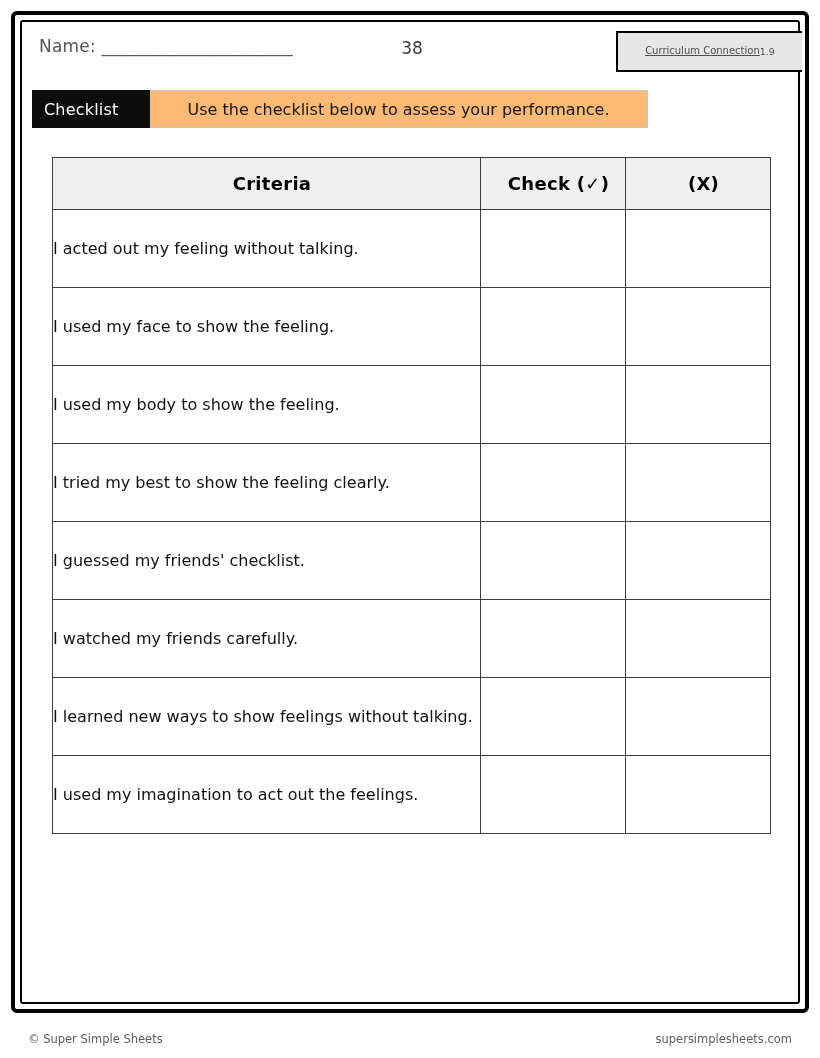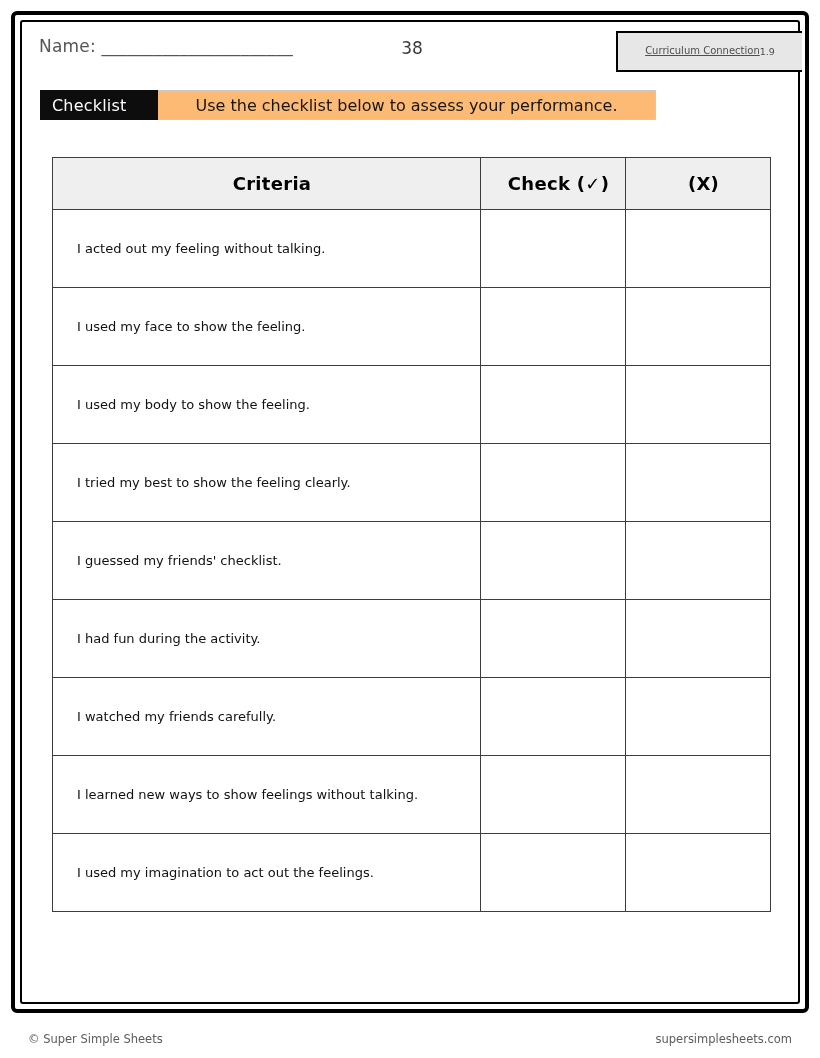--- a/index.html
+++ b/index.html
@@ -91,24 +91,23 @@
     font-size: 9.5px;
     color: #4e4e4e;
   }
 
   
   .banner {
     position: absolute;
     left: 10px;
     top: 68px;
     width: 616px;
-    height: 30px;
+    height: 38px;
     display: flex;
     align-items: stretch;
-    margin-left: 8px;
   }
   .banner-tab {
     width: 118px;
     background: #0d0d0d;
     color: #ffffff;
     font-size: 16px;
     display: flex;
     align-items: center;
     padding-left: 12px;
     box-sizing: border-box;
@@ -155,22 +154,22 @@
   }
   .col-criteria { width: 428px; }
   .col-check    { width: 145px; margin-top: 40px; }
   .col-x        { width: 145px; }
 
   .checklist-table tbody td {
     height: 78px;
     vertical-align: middle;
   }
   .criteria-cell {
-    padding: 6px 24px;
-    font-size: 13px;
+    padding: 6px 0;
+    font-size: 16px;
     color: #111111;
     line-height: 1.35;
     text-align: left;
   }
   .mark-cell {
     background: #ffffff;
   }
   .row-tall td { height: 78px; }
   .row-short td { height: 74px; }
 
@@ -251,25 +250,20 @@
         <td class="criteria-cell">I tried my best to show the feeling clearly.</td>
         <td class="mark-cell"></td>
         <td class="mark-cell"></td>
       </tr>
       <tr class="row-tall">
         <td class="criteria-cell">I guessed my friends' checklist.</td>
         <td class="mark-cell"></td>
         <td class="mark-cell"></td>
       </tr>
       <tr class="row-tall">
-        <td class="criteria-cell">I had fun during the activity.</td>
-        <td class="mark-cell"></td>
-        <td class="mark-cell"></td>
-      </tr>
-      <tr class="row-tall">
         <td class="criteria-cell">I watched my friends carefully.</td>
         <td class="mark-cell"></td>
         <td class="mark-cell"></td>
       </tr>
       <tr class="row-short">
         <td class="criteria-cell">I learned new ways to show feelings without talking.</td>
         <td class="mark-cell"></td>
         <td class="mark-cell"></td>
       </tr>
       <tr class="row-short">

